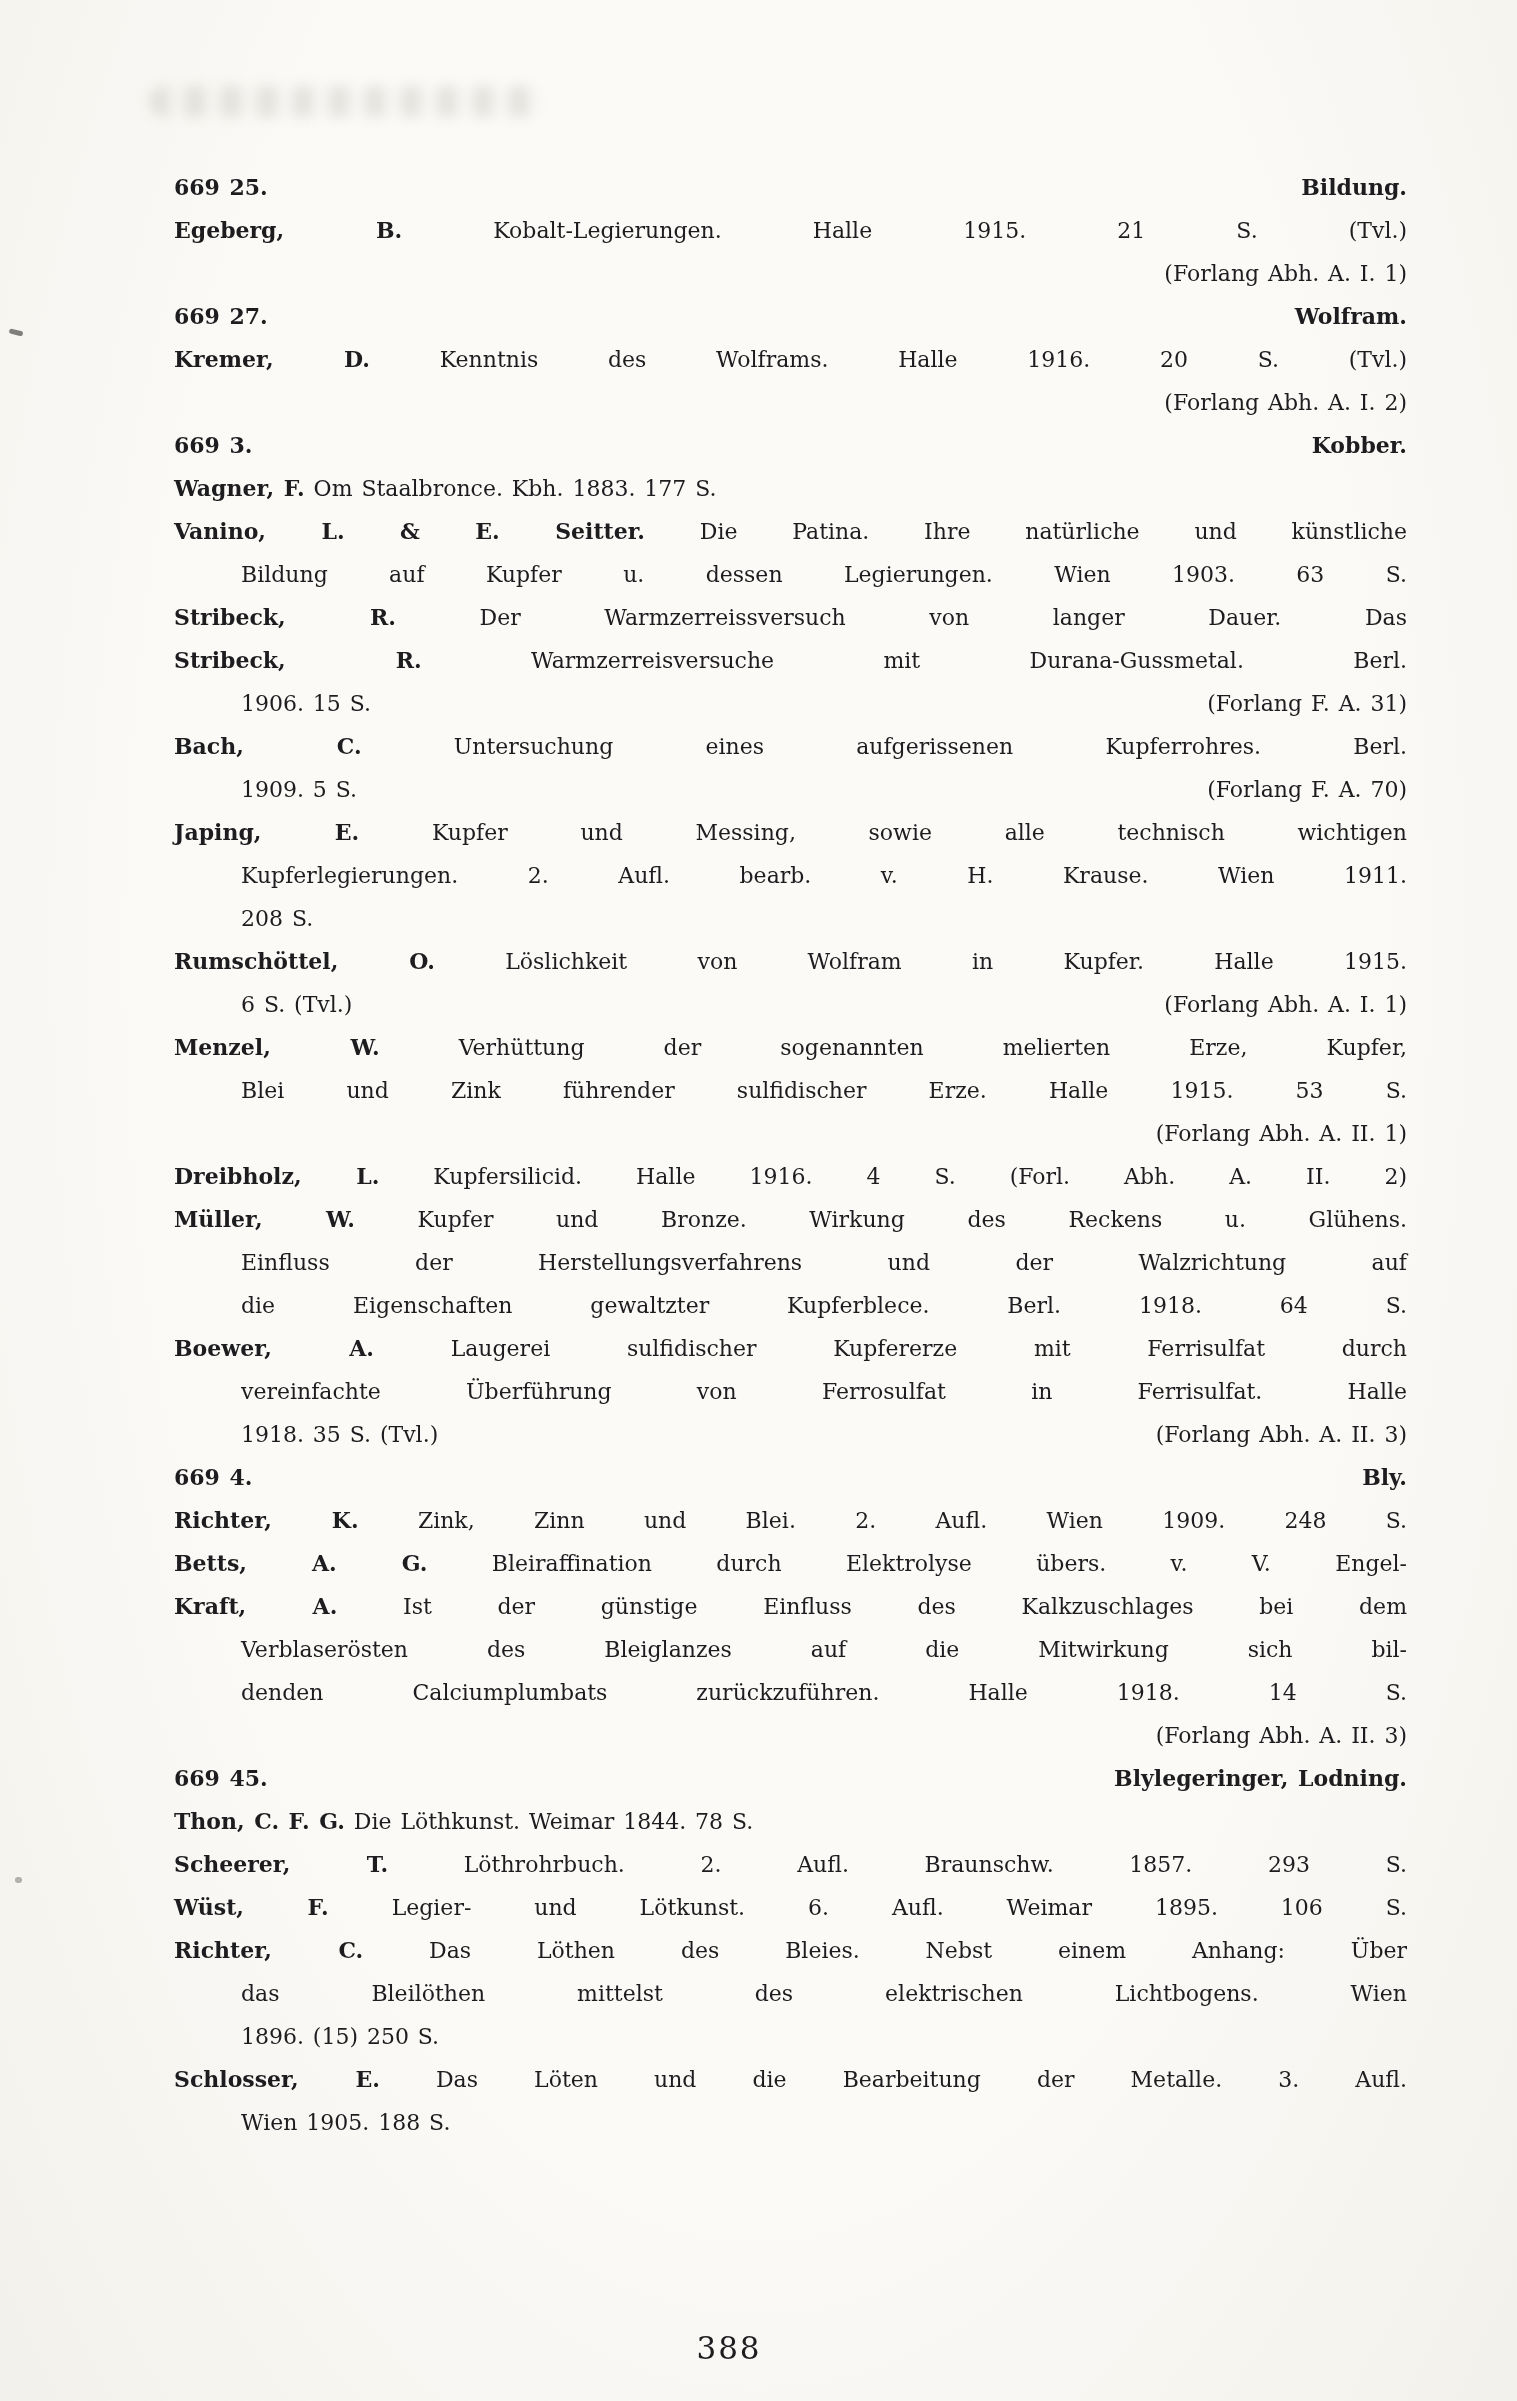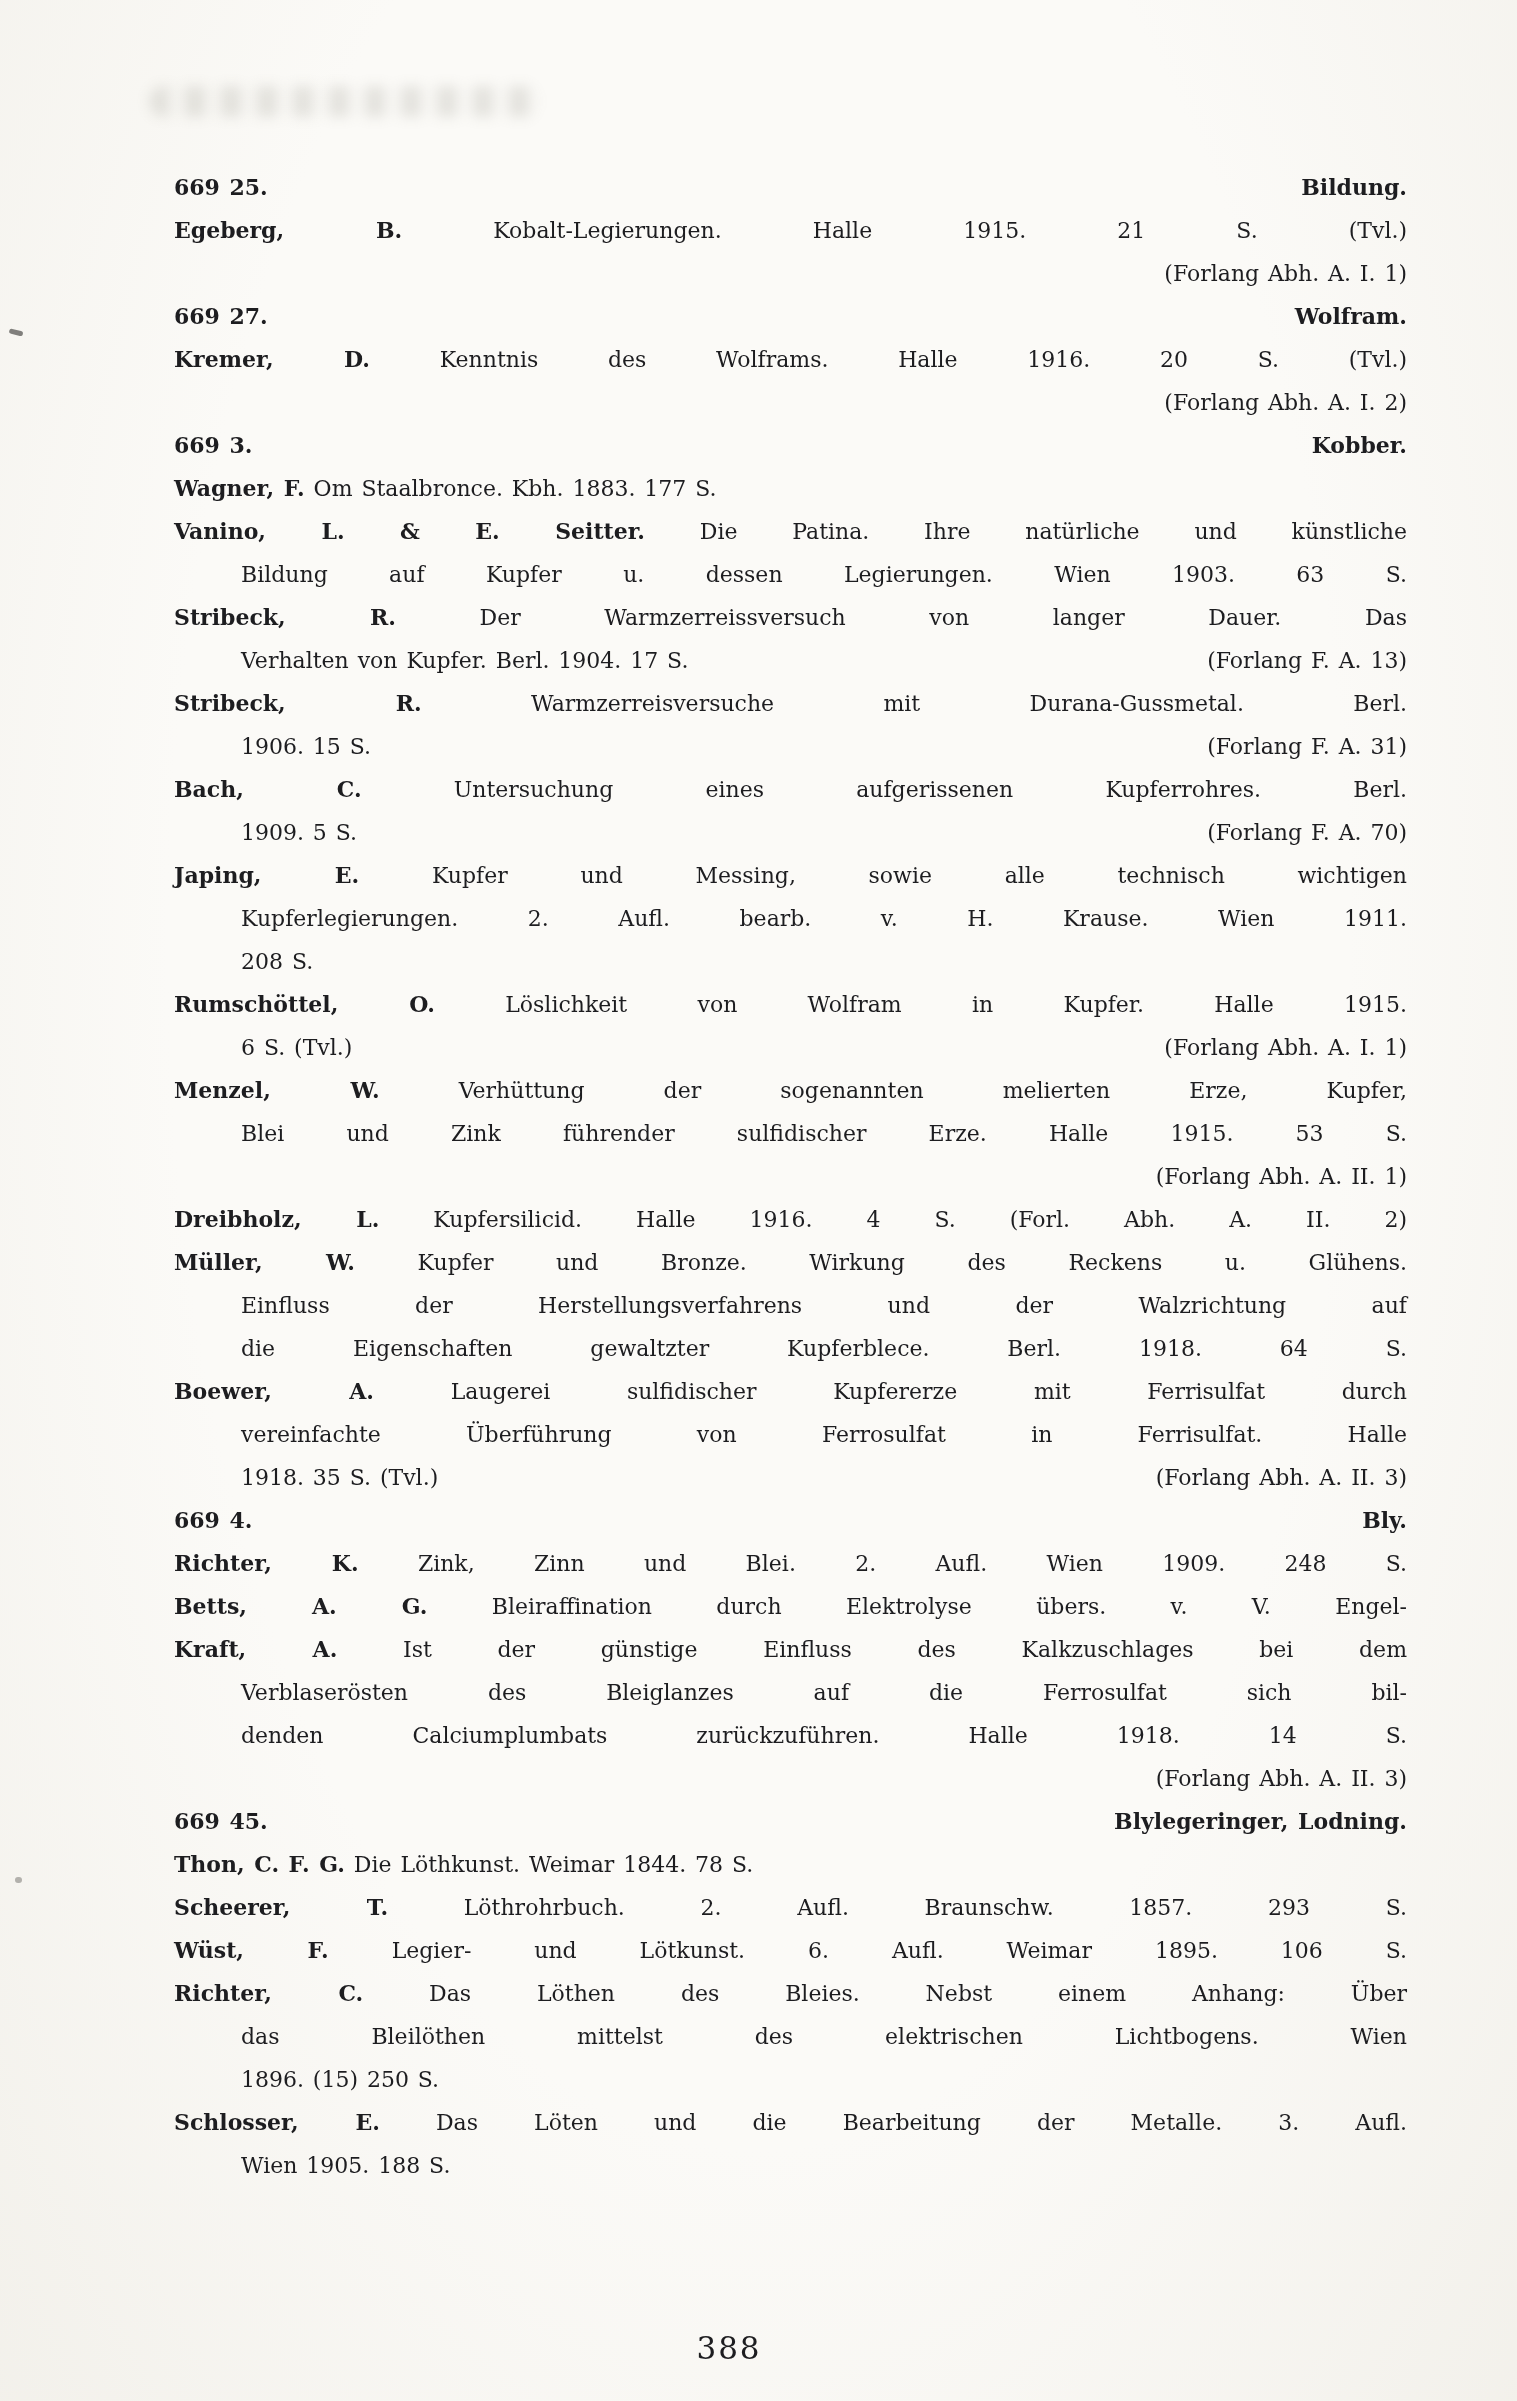--- a/index.html
+++ b/index.html
@@ -121,24 +121,20 @@
       <div class="line entry justify"><span class="bold">Kremer, D.</span> <span>Kenntnis des Wolframs. Halle 1916. 20 S. (Tvl.)</span></div>
       <div class="line ref"><span>(Forlang Abh. A. I. 2)</span></div>
       <div class="line section split">
         <span class="bold">669 3.</span>
         <span class="bold">Kobber.</span>
       </div>
       <div class="line entry"><span class="bold">Wagner, F.</span> <span>Om Staalbronce. Kbh. 1883. 177 S.</span></div>
       <div class="line entry justify"><span class="bold">Vanino, L. &amp; E. Seitter.</span> <span>Die Patina. Ihre natürliche und künstliche</span></div>
       <div class="line cont justify"><span>Bildung auf Kupfer u. dessen Legierungen. Wien 1903. 63 S.</span></div>
       <div class="line entry justify"><span class="bold">Stribeck, R.</span> <span>Der Warmzerreissversuch von langer Dauer. Das</span></div>
-      <div class="line cont split">
-        <span class="left"><span>Verhalten von Kupfer. Berl. 1904. 17 S.</span></span>
-        <span>(Forlang F. A. 13)</span>
-      </div>
       <div class="line entry justify"><span class="bold">Stribeck, R.</span> <span>Warmzerreisversuche mit Durana-Gussmetal. Berl.</span></div>
       <div class="line cont split">
         <span class="left"><span>1906. 15 S.</span></span>
         <span>(Forlang F. A. 31)</span>
       </div>
       <div class="line entry justify"><span class="bold">Bach, C.</span> <span>Untersuchung eines aufgerissenen Kupferrohres. Berl.</span></div>
       <div class="line cont split">
         <span class="left"><span>1909. 5 S.</span></span>
         <span>(Forlang F. A. 70)</span>
       </div>
@@ -163,21 +159,21 @@
         <span class="left"><span>1918. 35 S. (Tvl.)</span></span>
         <span>(Forlang Abh. A. II. 3)</span>
       </div>
       <div class="line section split">
         <span class="bold">669 4.</span>
         <span class="bold">Bly.</span>
       </div>
       <div class="line entry justify"><span class="bold">Richter, K.</span> <span>Zink, Zinn und Blei. 2. Aufl. Wien 1909. 248 S.</span></div>
       <div class="line entry justify"><span class="bold">Betts, A. G.</span> <span>Bleiraffination durch Elektrolyse übers. v. V. Engel-</span></div>
       <div class="line entry justify"><span class="bold">Kraft, A.</span> <span>Ist der günstige Einfluss des Kalkzuschlages bei dem</span></div>
-      <div class="line cont justify"><span>Verblaserösten des Bleiglanzes auf die Ferrosulfat sich bil-</span></div>
+      <div class="line cont justify"><span>Verblaserösten des Bleiglanzes auf die Mitwirkung sich bil-</span></div>
       <div class="line cont justify"><span>denden Calciumplumbats zurückzuführen. Halle 1918. 14 S.</span></div>
       <div class="line ref"><span>(Forlang Abh. A. II. 3)</span></div>
       <div class="line section split">
         <span class="bold">669 45.</span>
         <span class="bold">Blylegeringer, Lodning.</span>
       </div>
       <div class="line entry"><span class="bold">Thon, C. F. G.</span> <span>Die Löthkunst. Weimar 1844. 78 S.</span></div>
       <div class="line entry justify"><span class="bold">Scheerer, T.</span> <span>Löthrohrbuch. 2. Aufl. Braunschw. 1857. 293 S.</span></div>
       <div class="line entry justify"><span class="bold">Wüst, F.</span> <span>Legier- und Lötkunst. 6. Aufl. Weimar 1895. 106 S.</span></div>
       <div class="line entry justify"><span class="bold">Richter, C.</span> <span>Das Löthen des Bleies. Nebst einem Anhang: Über</span></div>

